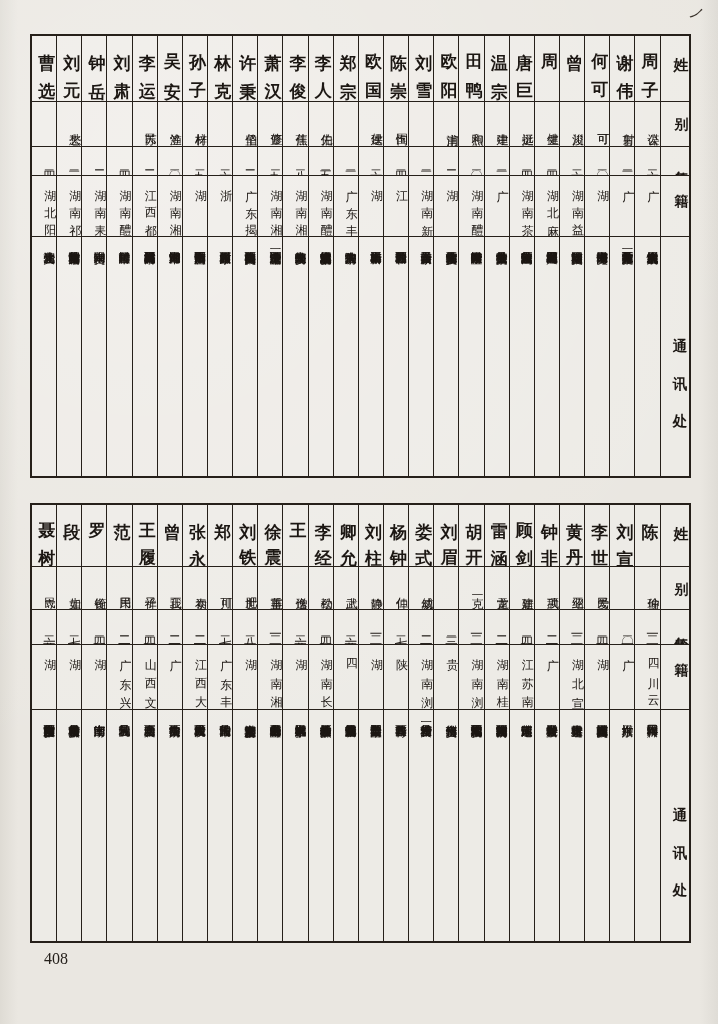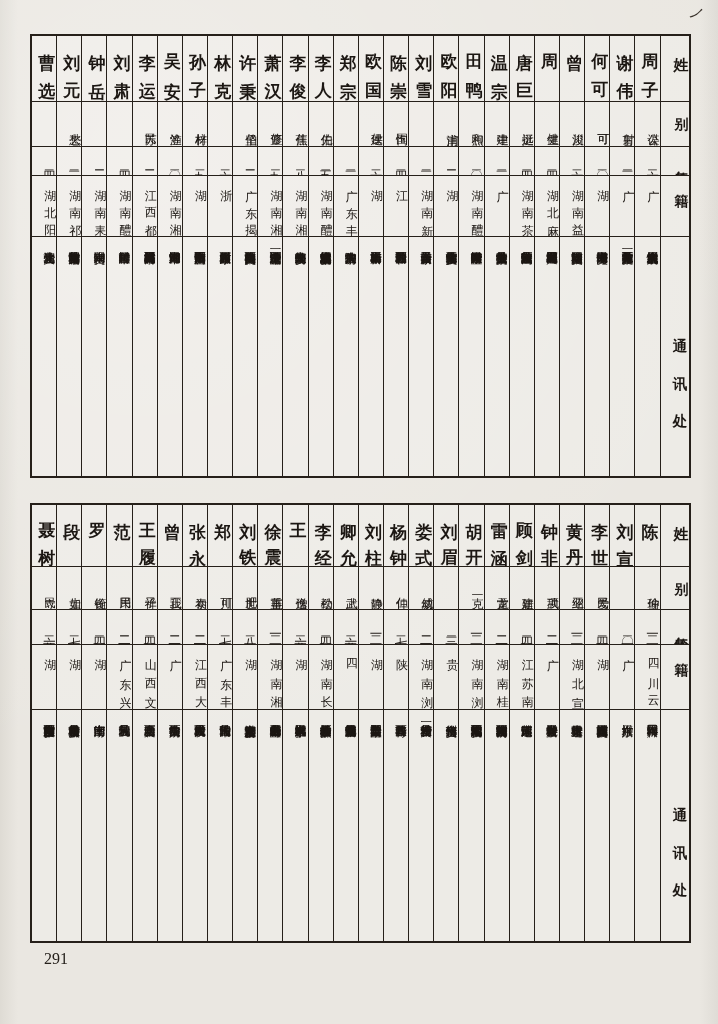--- a/index.html
+++ b/index.html
@@ -487,14 +487,14 @@
         <div class="cell contact">常宁县南乡板桥段美昌号转麻塘</div>
       </div>
       <div class="col person">
         <div class="cell name">聂树国</div>
         <div class="cell alias">立民</div>
         <div class="cell age">二六</div>
         <div class="cell native">湖南</div>
         <div class="cell contact">湖南衡阳西乡金兰市转惠市安且吉号</div>
       </div>
     </section>
-  <div class="page-number">291</div>
+  <div class="page-number">408</div>
 </div>
 
 </body></html>

